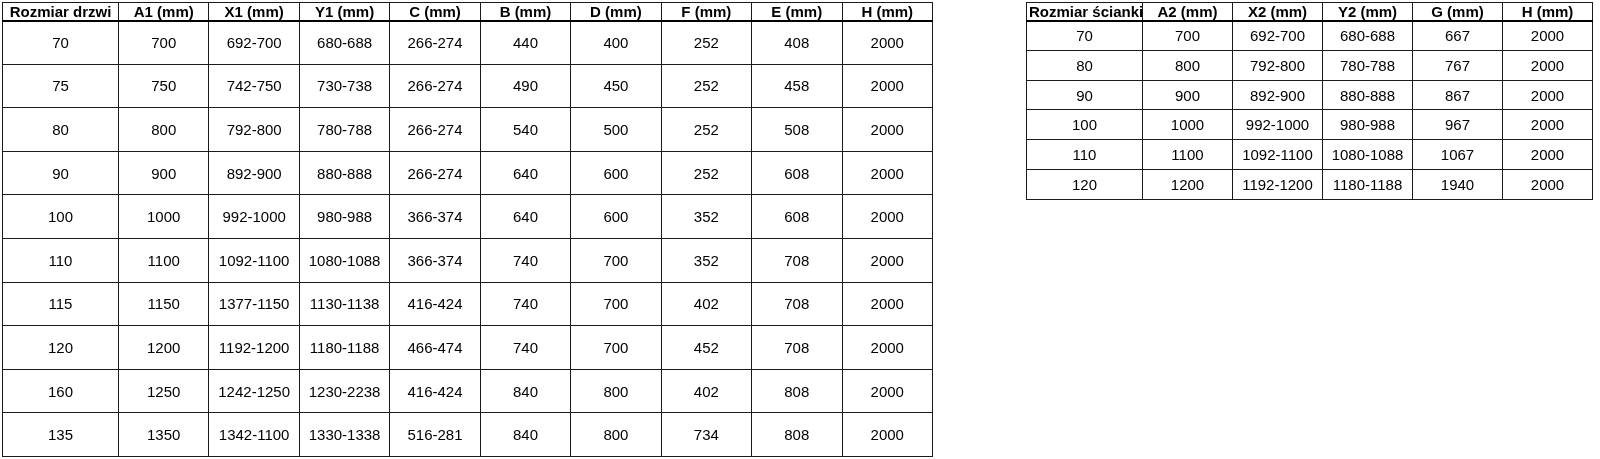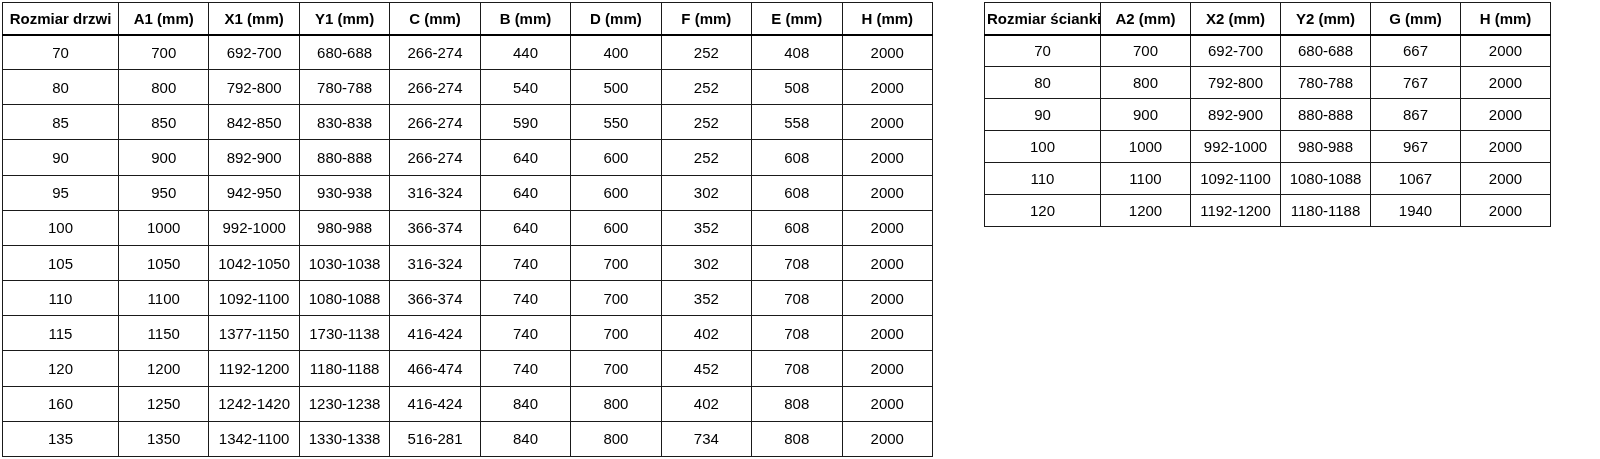--- a/index.html
+++ b/index.html
@@ -30,30 +30,30 @@
     font-size: 15px;
     line-height: 1;
     white-space: nowrap;
     overflow: hidden;
   }
   table.spec-table th {
     font-weight: bold;
     border-bottom: 2px solid #000;
   }
   table.spec-table tr {
-    height: 32px;
+    height: 18px;
   }
   #door-table {
     left: 2px;
     top: 2px;
     width: 931px;
     height: 455px;
   }
   #wall-table {
-    left: 984px;
+    left: 1026px;
     top: 2px;
     width: 567px;
     height: 198px;
   }
   col.first-col { width: 116px; }
 </style>
 </head>
 <body>
 
 <table id="door-table" class="spec-table">
@@ -90,108 +90,84 @@
         <td>692-700</td>
         <td>680-688</td>
         <td>266-274</td>
         <td>440</td>
         <td>400</td>
         <td>252</td>
         <td>408</td>
         <td>2000</td>
       </tr>
       <tr>
+        <td>75</td>
+        <td>750</td>
+        <td>742-750</td>
+        <td>730-738</td>
+        <td>266-274</td>
+        <td>490</td>
+        <td>450</td>
+        <td>252</td>
+        <td>458</td>
+        <td>2000</td>
+      </tr>
+      <tr>
         <td>80</td>
         <td>800</td>
         <td>792-800</td>
         <td>780-788</td>
         <td>266-274</td>
         <td>540</td>
         <td>500</td>
         <td>252</td>
         <td>508</td>
-        <td>2000</td>
-      </tr>
-      <tr>
-        <td>85</td>
-        <td>850</td>
-        <td>842-850</td>
-        <td>830-838</td>
-        <td>266-274</td>
-        <td>590</td>
-        <td>550</td>
-        <td>252</td>
-        <td>558</td>
         <td>2000</td>
       </tr>
       <tr>
         <td>90</td>
         <td>900</td>
         <td>892-900</td>
         <td>880-888</td>
         <td>266-274</td>
         <td>640</td>
         <td>600</td>
         <td>252</td>
-        <td>608</td>
-        <td>2000</td>
-      </tr>
-      <tr>
-        <td>95</td>
-        <td>950</td>
-        <td>942-950</td>
-        <td>930-938</td>
-        <td>316-324</td>
-        <td>640</td>
-        <td>600</td>
-        <td>302</td>
         <td>608</td>
         <td>2000</td>
       </tr>
       <tr>
         <td>100</td>
         <td>1000</td>
         <td>992-1000</td>
         <td>980-988</td>
         <td>366-374</td>
         <td>640</td>
         <td>600</td>
         <td>352</td>
         <td>608</td>
         <td>2000</td>
       </tr>
       <tr>
-        <td>105</td>
-        <td>1050</td>
-        <td>1042-1050</td>
-        <td>1030-1038</td>
-        <td>316-324</td>
-        <td>740</td>
-        <td>700</td>
-        <td>302</td>
-        <td>708</td>
-        <td>2000</td>
-      </tr>
-      <tr>
         <td>110</td>
         <td>1100</td>
         <td>1092-1100</td>
         <td>1080-1088</td>
         <td>366-374</td>
         <td>740</td>
         <td>700</td>
         <td>352</td>
         <td>708</td>
         <td>2000</td>
       </tr>
       <tr>
         <td>115</td>
         <td>1150</td>
         <td>1377-1150</td>
-        <td>1730-1138</td>
+        <td>1130-1138</td>
         <td>416-424</td>
         <td>740</td>
         <td>700</td>
         <td>402</td>
         <td>708</td>
         <td>2000</td>
       </tr>
       <tr>
         <td>120</td>
         <td>1200</td>
@@ -200,22 +176,22 @@
         <td>466-474</td>
         <td>740</td>
         <td>700</td>
         <td>452</td>
         <td>708</td>
         <td>2000</td>
       </tr>
       <tr>
         <td>160</td>
         <td>1250</td>
-        <td>1242-1420</td>
-        <td>1230-1238</td>
+        <td>1242-1250</td>
+        <td>1230-2238</td>
         <td>416-424</td>
         <td>840</td>
         <td>800</td>
         <td>402</td>
         <td>808</td>
         <td>2000</td>
       </tr>
       <tr>
         <td>135</td>
         <td>1350</td>

